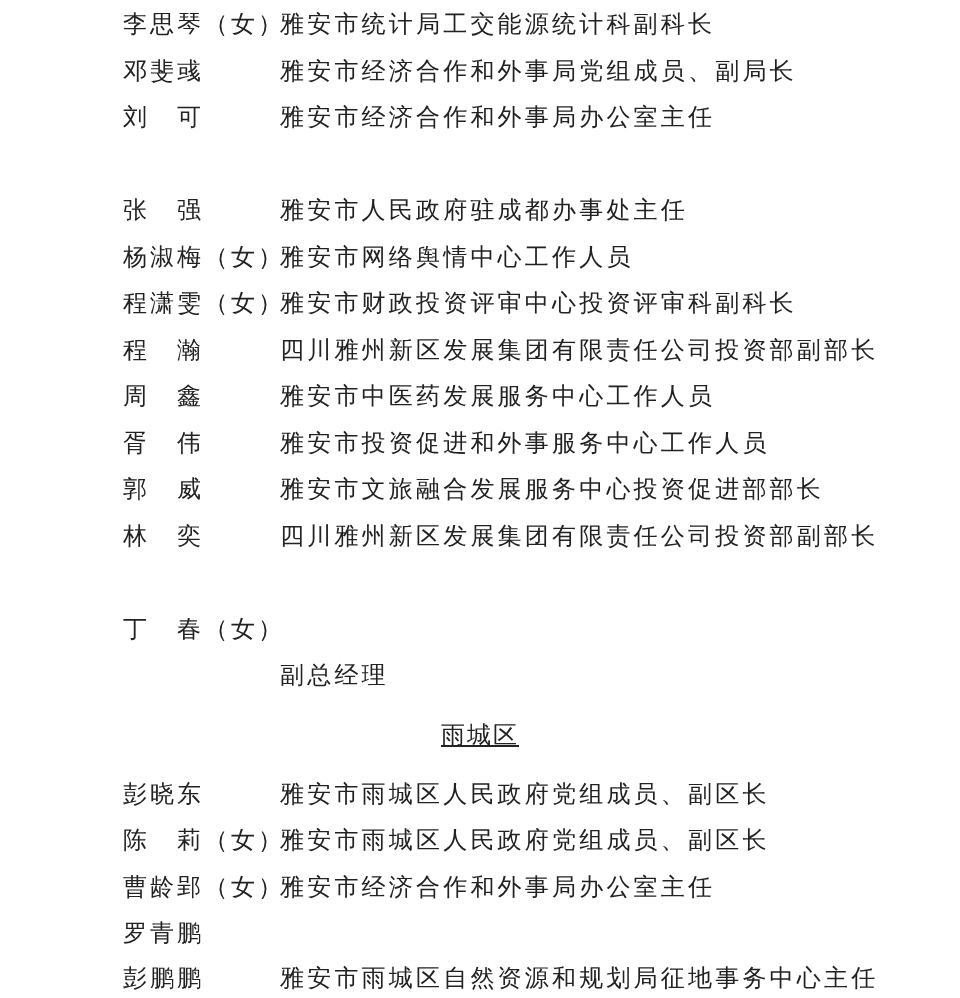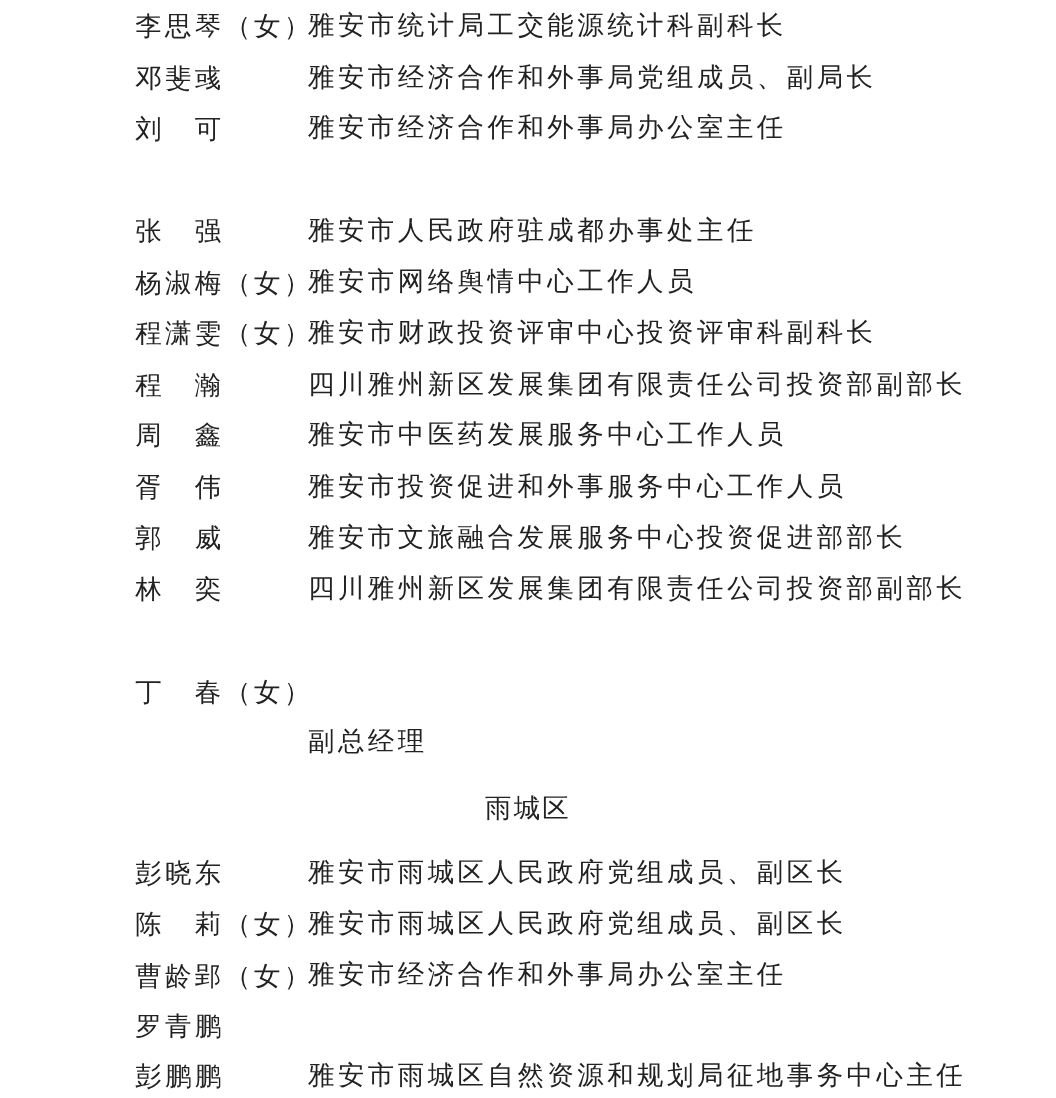--- a/index.html
+++ b/index.html
@@ -17,21 +17,21 @@
     position: absolute; left: 123px; top: 0;
     letter-spacing: 3px;
   }
   .pos {
     position: absolute; left: 280px; top: 0;
     letter-spacing: 3.2px;
     font-family: Liberation Serif, serif;
   }
   .section-title {
     position: absolute; left: 0; width: 960px; text-align: center;
-    font-size: 24px; line-height: 40px; letter-spacing: 2px;
+    font-size: 24px; line-height: 40px; letter-spacing: 2px; text-decoration: underline;
   }
 </style>
 </head>
 <body>
 
 <div class="page">
 
   <div class="row" style="top:4px">
     <span class="name">李思琴（女）</span>
     <span class="pos">雅安市统计局工交能源统计科副科长</span>

